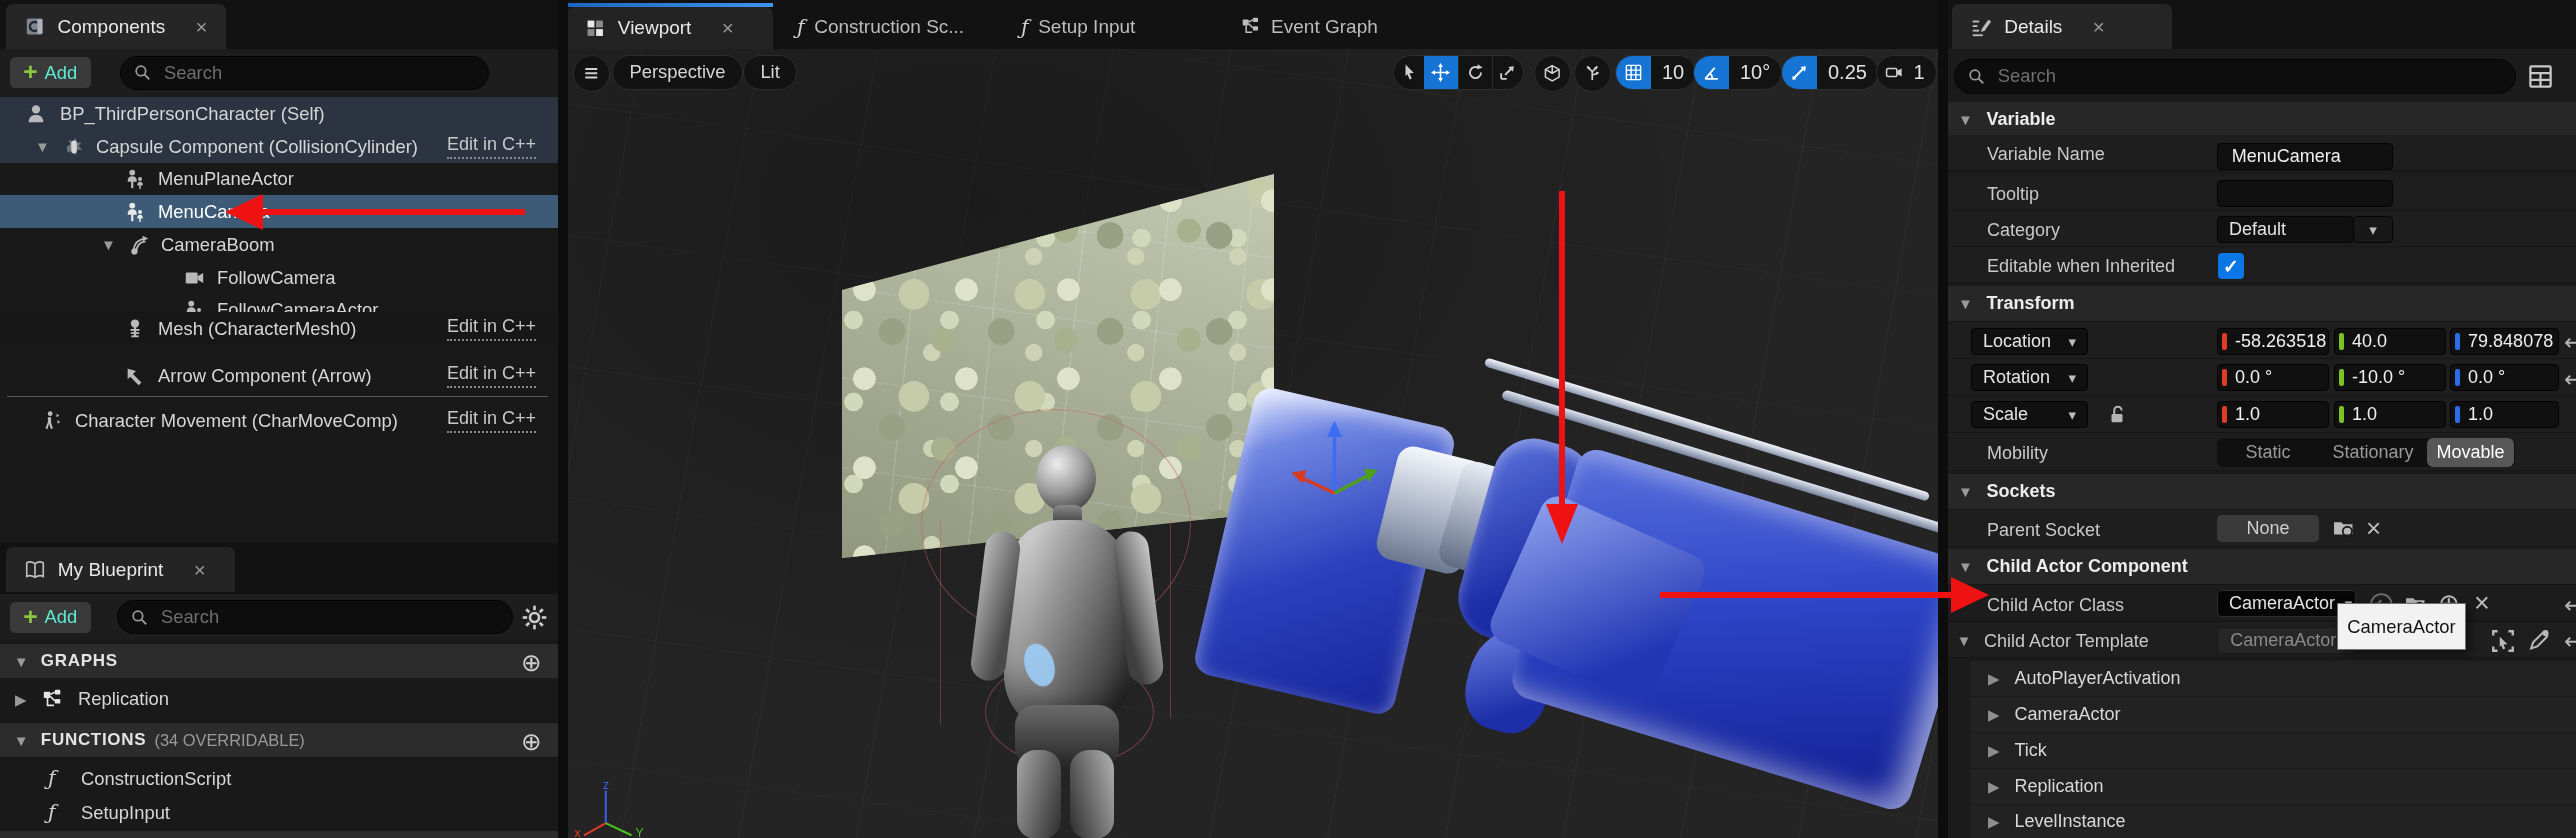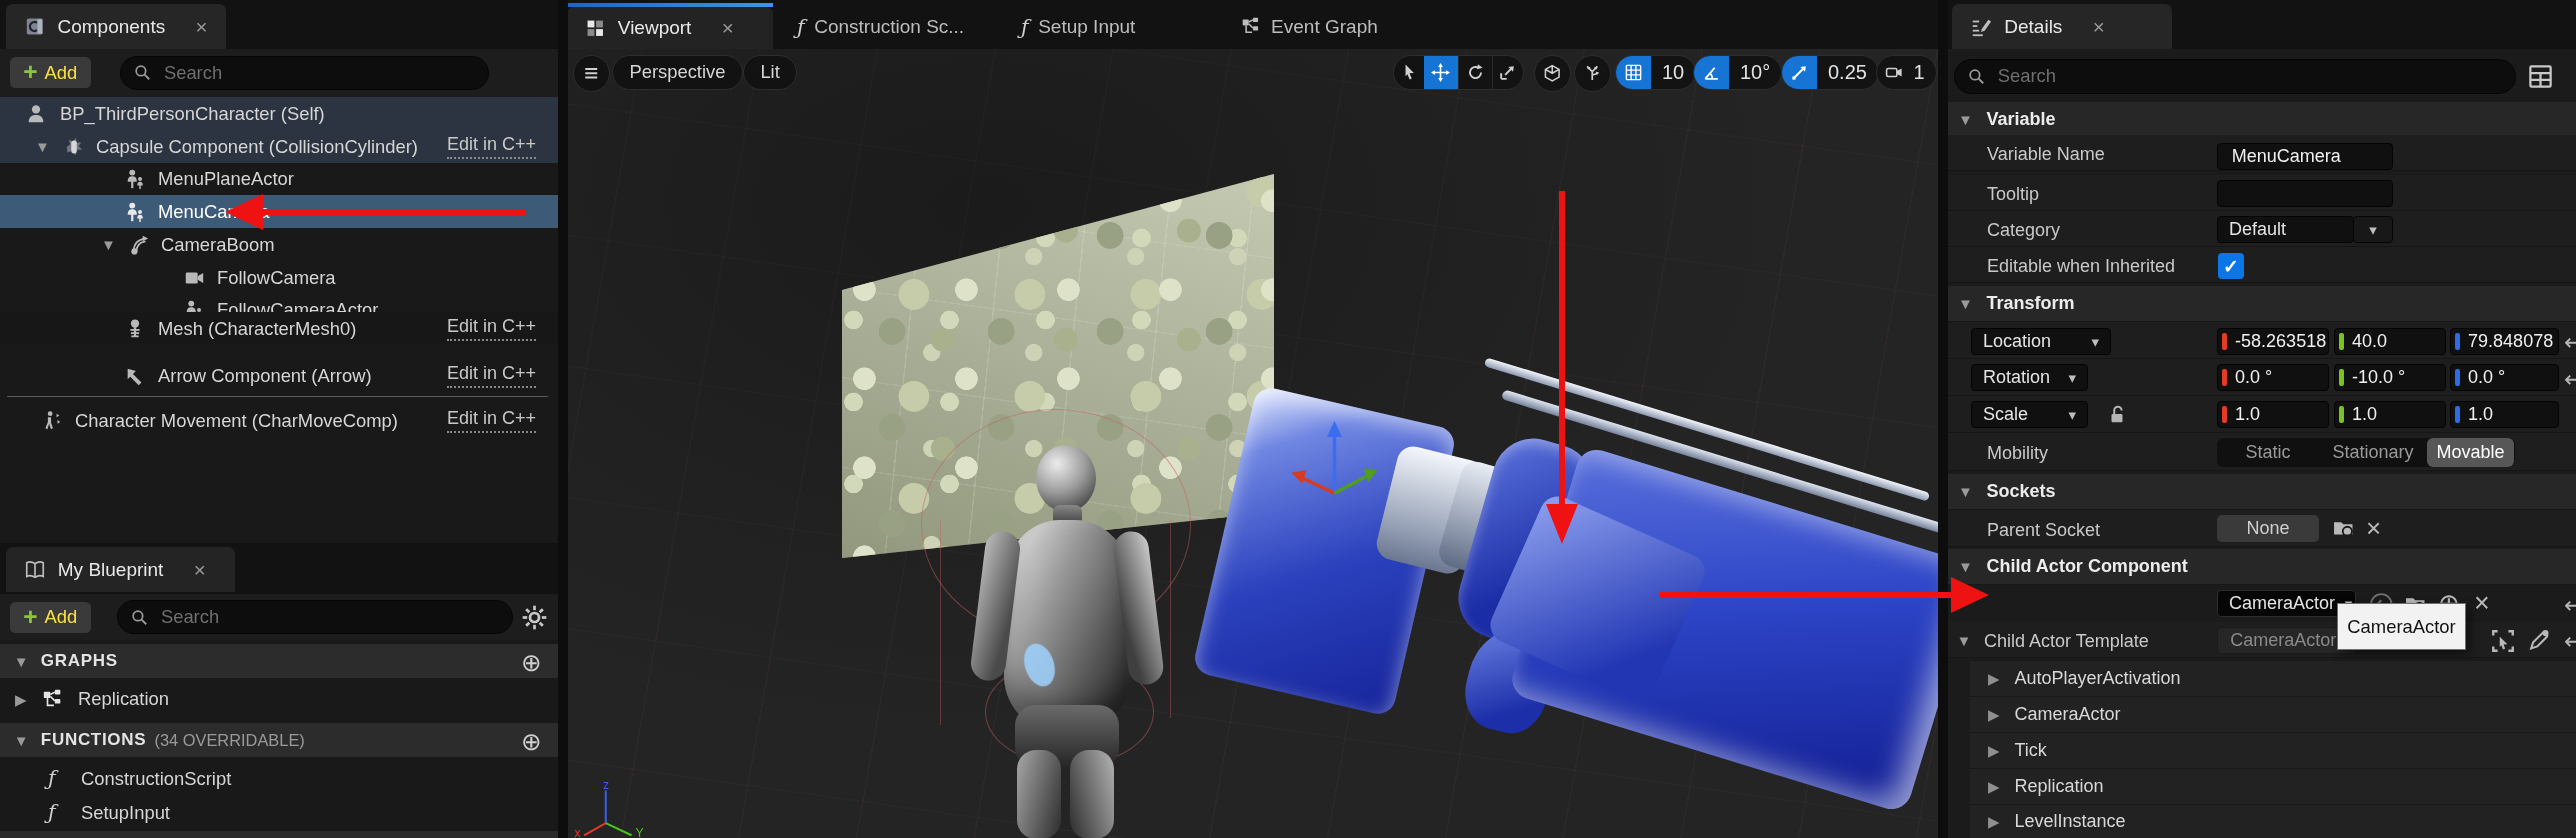--- a/index.html
+++ b/index.html
@@ -13,21 +13,21 @@
   .tab .close{color:#9a9a9a;font-size:20.5px;margin-left:18px;}
   .doctab{position:absolute;top:4.1px;height:45px;display:flex;align-items:center;gap:9.6px;color:#bdbdbd;font-size:19px;}
   .bluebar{position:absolute;height:4.8px;background:linear-gradient(90deg,#1d66c0,#3f93ee);}
   
   .panelL{position:absolute;left:0;top:49px;width:558px;height:789px;background:#191919;}
   .panelR{position:absolute;left:1947px;top:49px;width:629px;height:789px;background:#1b1b1b;}
   .vdiv{position:absolute;top:0;width:9.6px;height:838px;background:#0d0d0d;}
   
   .addbtn{position:absolute;height:31px;background:#3a3a3a;border-radius:5.5px;display:flex;align-items:center;padding:0 13.7px;gap:6.8px;}
   .addbtn .plus{color:#8cc63f;font-size:24.6px;font-weight:bold;line-height:1;}
-  .addbtn .t{color:#fde047;font-size:18.4px;}
+  .addbtn .t{color:#5eead4;font-size:18.4px;}
   .search{position:absolute;background:#0d0d0d;border:1.4px solid #050505;border-radius:18px;display:flex;align-items:center;padding:0 12.3px;gap:9.6px;box-sizing:border-box;}
   .search input{background:transparent;border:none;outline:none;color:#cfcfcf;font-size:18.4px;font-family:"Liberation Sans",sans-serif;width:100%;}
   .search input::placeholder{color:#6f6f6f;}
   
   .trow{position:absolute;left:0;width:558px;height:33px;display:flex;align-items:center;}
   .trow .lbl{font-size:18.4px;color:#d6d6d6;}
   .editcpp{position:absolute;right:22px;font-size:18px;color:#c9c9c9;border-bottom:2px dotted #8a8a8a;padding-bottom:1.4px;}
   .exp{position:absolute;color:#9a9a9a;font-size:15px;}
   .ticon{position:absolute;color:#b9b9b9;}
   
@@ -651,21 +651,21 @@
 </div>
 <div class="abs" style="left:2218px;top:253px;width:26px;height:26px;background:#0b76e6;border-radius:4.1px;display:flex;align-items:center;justify-content:center;">
   <span style="color:#fff;font-size:19px;font-weight:bold;">✓</span>
 </div>
 
 <div class="dhdr" style="top:286px;">
   <span class="car">▼</span>
   <span class="t">Transform</span>
 </div>
 <div class="drow" style="top:322px;height:37px;"></div>
-<div class="ddbtn" style="left:1971px;top:328px;width:140px;">
+<div class="ddbtn" style="left:1971px;top:328px;width:117px;">
   <span>Location</span>
   <span class="car">▾</span>
 </div>
 <div class="field" style="left:2217px;top:328px;width:112px;">
       <div class="bar" style="background:#e23b28;"></div>
       <span class="v">-58.263518</span>
     </div>
 <div class="field" style="left:2334px;top:328px;width:112px;">
       <div class="bar" style="background:#7ac325;"></div>
       <span class="v">40.0</span>
@@ -738,20 +738,23 @@
 <span class="iconb" style="left:2332px;top:516px;">
       <svg width="24.6" height="24.6" viewBox="0 0 36 36">
         <use href="#ic-folder"></use>
       </svg>
     </span>
 <span class="iconb" style="left:2366px;top:513px;font-size:26px;">×</span>
 
 <div class="dhdr" style="top:549px;">
   <span class="car">▼</span>
   <span class="t">Child Actor Component</span>
+</div>
+<div class="drow" style="top:586px;height:36px;background:#1c1c1c;">
+  <span class="dlabel" style="left:40px;top:9px;">Child Actor Class</span>
 </div>
 <div class="ddbtn" style="left:2217px;top:590px;width:139px;background:#060606;border-color:#2c2c2c;">
   <span>CameraActor</span>
   <span class="car">▾</span>
 </div>
 <span class="iconb" style="left:2369px;top:592px;color:#6f6f6f;">
       <svg width="24.6" height="24.6" viewBox="0 0 36 36">
         <use href="#ic-back"></use>
       </svg>
     </span>

